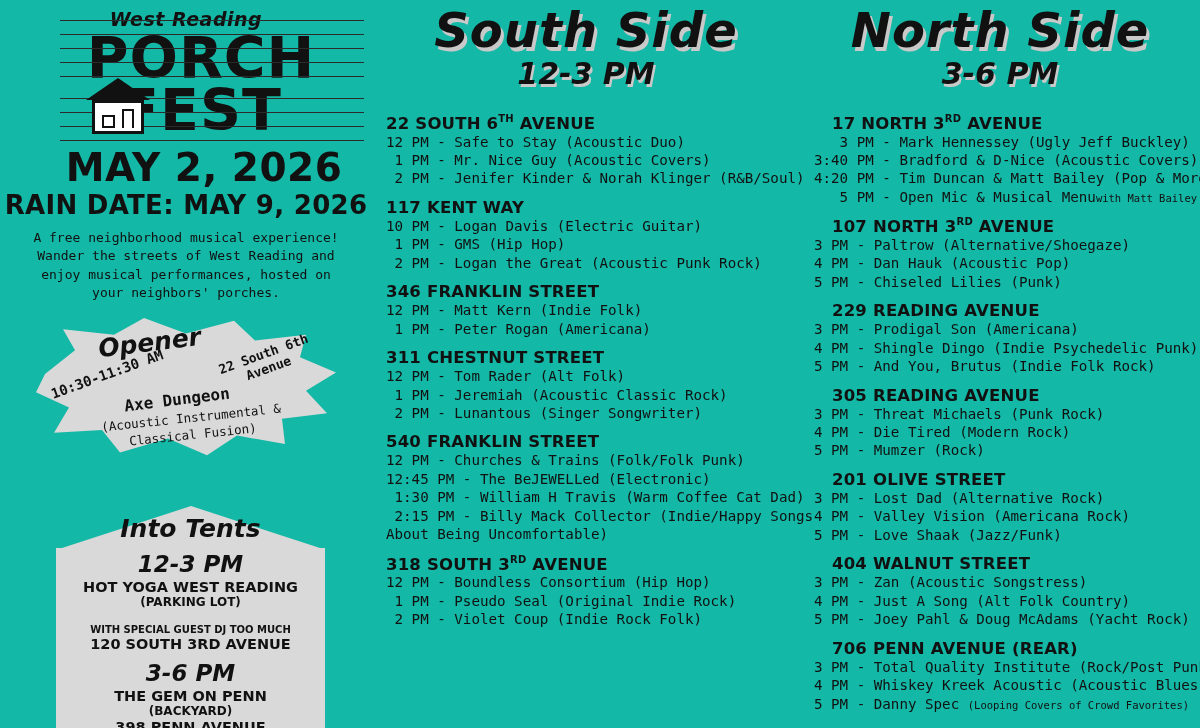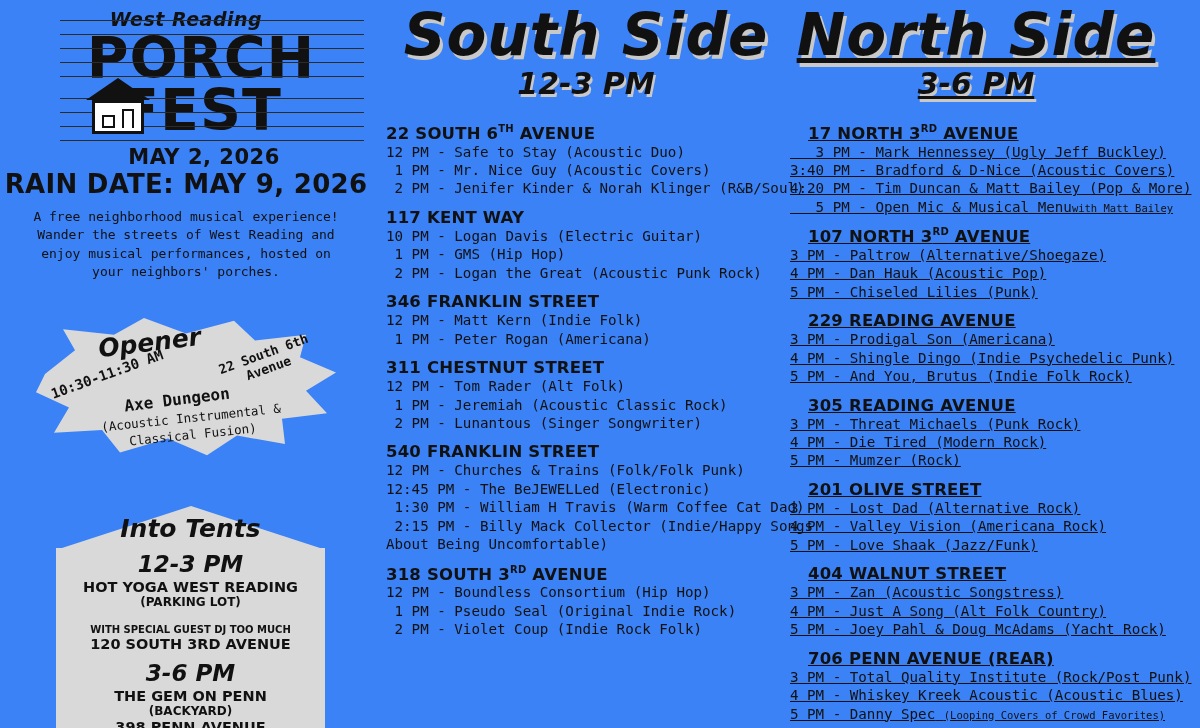--- a/index.html
+++ b/index.html
@@ -7,21 +7,21 @@
     margin: 0; padding: 0;
     width: 1200px; height: 728px;
     background: #ffffff;
     font-family: "DejaVu Sans Mono", monospace;
     color: #111;
     overflow: hidden;
   }
   .page {
     position: relative;
     width: 1200px; height: 728px;
-    background: #3b82f6;
+    background: #14b8a6;
   }
 
   
   .left-col {
     position: absolute;
     left: 0; top: 0;
     width: 372px; height: 728px;
     text-align: center;
   }
   .brand-small {
@@ -70,21 +70,21 @@
     position: absolute;
     left: 60px; right: 8px; top: 14px; height: 128px;
     pointer-events: none;
   }
   .staff-line {
     position: absolute; left: 0; right: 0; height: 1px; background: #2b2b2b;
   }
   .date-line {
     font-family: "DejaVu Sans", sans-serif;
     font-weight: bold;
-    font-size: 21px;
+    font-size: 39px;
     margin-top: 8px;
     letter-spacing: .5px;
     padding-left: 36px;
   }
   .rain-line {
     font-family: "DejaVu Sans", sans-serif;
     font-weight: bold;
     font-size: 26px;
     letter-spacing: .3px;
   }
@@ -195,27 +195,27 @@
     font-weight: bold; font-size: 14.5px;
     margin-top: 1px;
   }
 
   
   .col {
     position: absolute;
     top: 0;
   }
   .col-south { left: 376px; width: 420px; }
-  .col-north { left: 776px; width: 400px; text-decoration: underline; }
+  .col-north { left: 800px; width: 400px; }
 
   .side-title {
     font-family: "DejaVu Sans", sans-serif;
     font-weight: bold;
     font-style: italic;
-    font-size: 58px;
+    font-size: 48px;
     text-align: center;
     letter-spacing: 1px;
     line-height: 1;
     margin-top: 6px;
     text-shadow: 3px 4px 0 #c9c9c9;
   }
   .side-time {
     font-family: "DejaVu Sans", sans-serif;
     font-weight: bold;
     font-style: italic;

